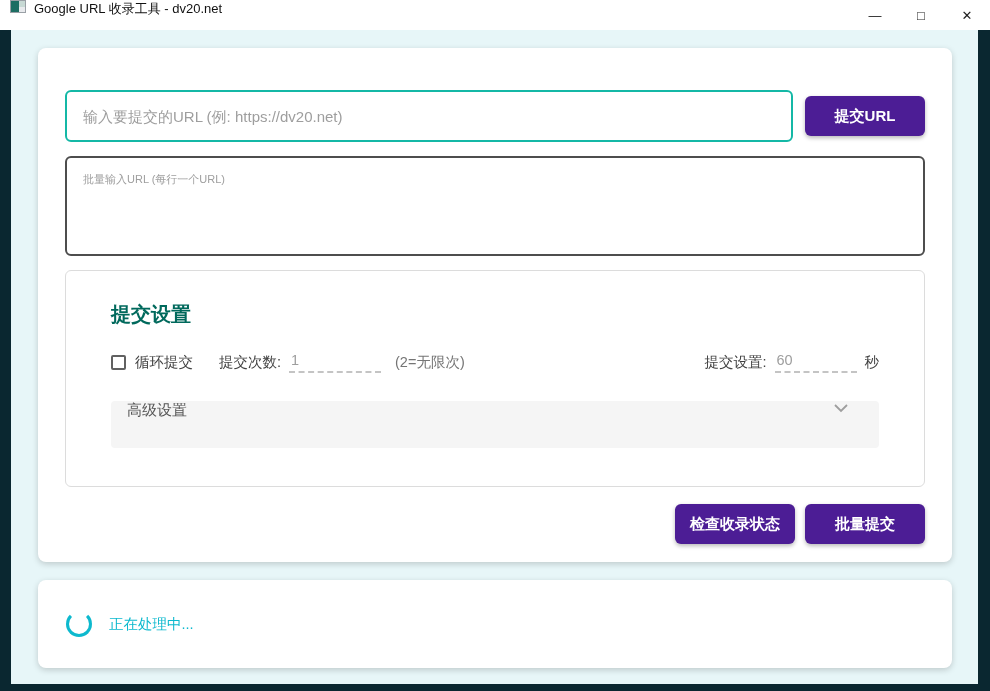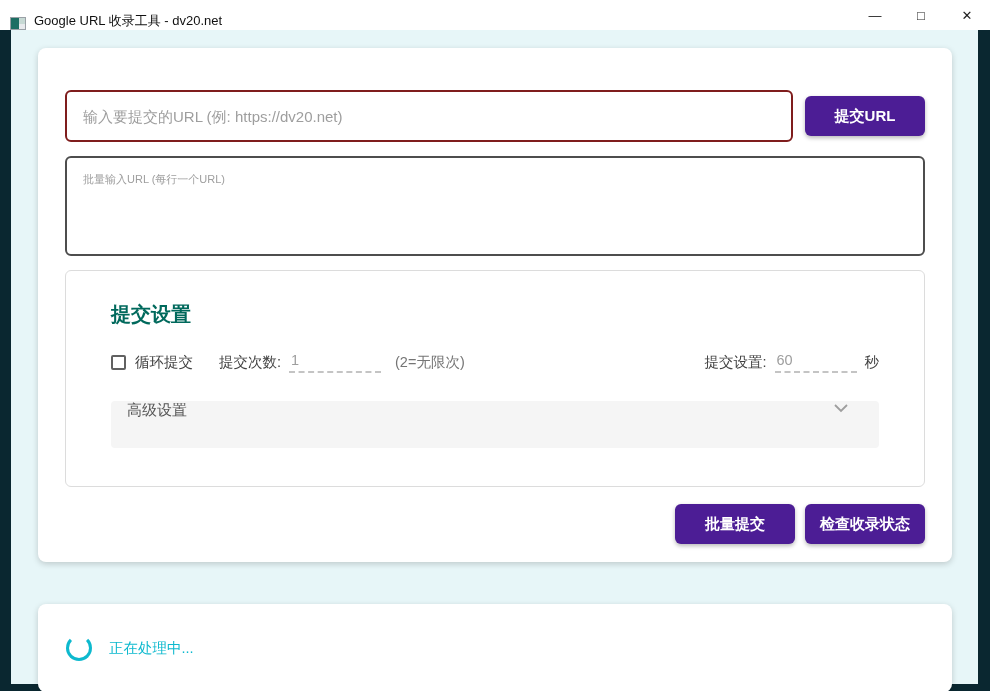--- a/index.html
+++ b/index.html
@@ -7,21 +7,21 @@
   body {
     position:relative;
     background:#0a2730;
     font-family:"Liberation Sans", sans-serif;
     overflow:hidden;
   }
 
   
   .titlebar {
     position:absolute; top:0; left:0; width:990px; height:30px;
-    background:#ffffff; display:flex; align-items:flex-end; z-index:5;
+    background:#ffffff; display:flex; align-items:flex-start; z-index:5;
   }
   .app-icon {
     width:16px; height:13px; margin-left:10px;
     border:1px solid #9aa0a6; background:#e8eaed; display:flex;
   }
   .app-icon .ic-left { width:60%; height:100%; background:#1d6e63; }
   .app-icon .ic-right { width:40%; height:55%; background:#c7d9d4; }
   .title-text { margin-left:8px; font-size:13px; color:#111; }
   .win-controls { margin-left:auto; display:flex; height:30px; }
   .win-btn {
@@ -34,28 +34,28 @@
     position:absolute; left:11px; top:30px; width:967px; height:654px;
     background:#e7f6f8;
   }
 
   .card {
     position:absolute; background:#ffffff; border-radius:8px;
     box-shadow:0 2px 6px rgba(0,0,0,0.18);
   }
   .card-main { left:27px; top:18px; width:914px; height:514px; padding:42px 27px 0; }
   .card-status {
-    left:27px; top:574px; width:914px; height:88px;
+    left:27px; top:550px; width:914px; height:88px;
     display:flex; align-items:center; padding-left:28px;
   }
 
   
   .row-url { display:flex; align-items:center; gap:12px; }
   .url-input {
-    flex:1; height:52px; border:2px solid #7f1d1d; border-radius:6px;
+    flex:1; height:52px; border:2px solid #14b8a6; border-radius:6px;
     padding:0 16px; font-size:15px; color:#333; outline:none;
     font-family:"Liberation Sans", sans-serif;
   }
   .url-input::placeholder, .batch-input::placeholder { color:#9e9e9e; }
   .btn-primary {
     width:120px; height:40px; flex:0 0 auto;
     background:#4c1d95; color:#ffffff; font-weight:bold; font-size:15px;
     border:none; border-radius:6px; box-shadow:0 2px 4px rgba(0,0,0,0.28);
     cursor:pointer; font-family:"Liberation Sans", sans-serif;
   }
@@ -159,22 +159,22 @@
         <span>高级设置</span>
         <span class="chevron">
           <svg width="16" height="14" viewBox="0 0 16 14">
             <path d="M2 4 L8 10 L14 4" fill="none" stroke="#9e9e9e" stroke-width="1.8"></path>
           </svg>
         </span>
       </div>
     </div>
 
     <div class="row-actions">
+      <button class="btn-primary">检查收录状态</button>
       <button class="btn-primary">批量提交</button>
-      <button class="btn-primary">检查收录状态</button>
     </div>
   </div>
 
   <div class="card card-status">
     <div class="spinner"></div>
     <div class="status-text">正在处理中...</div>
   </div>
 
 </div>
 

